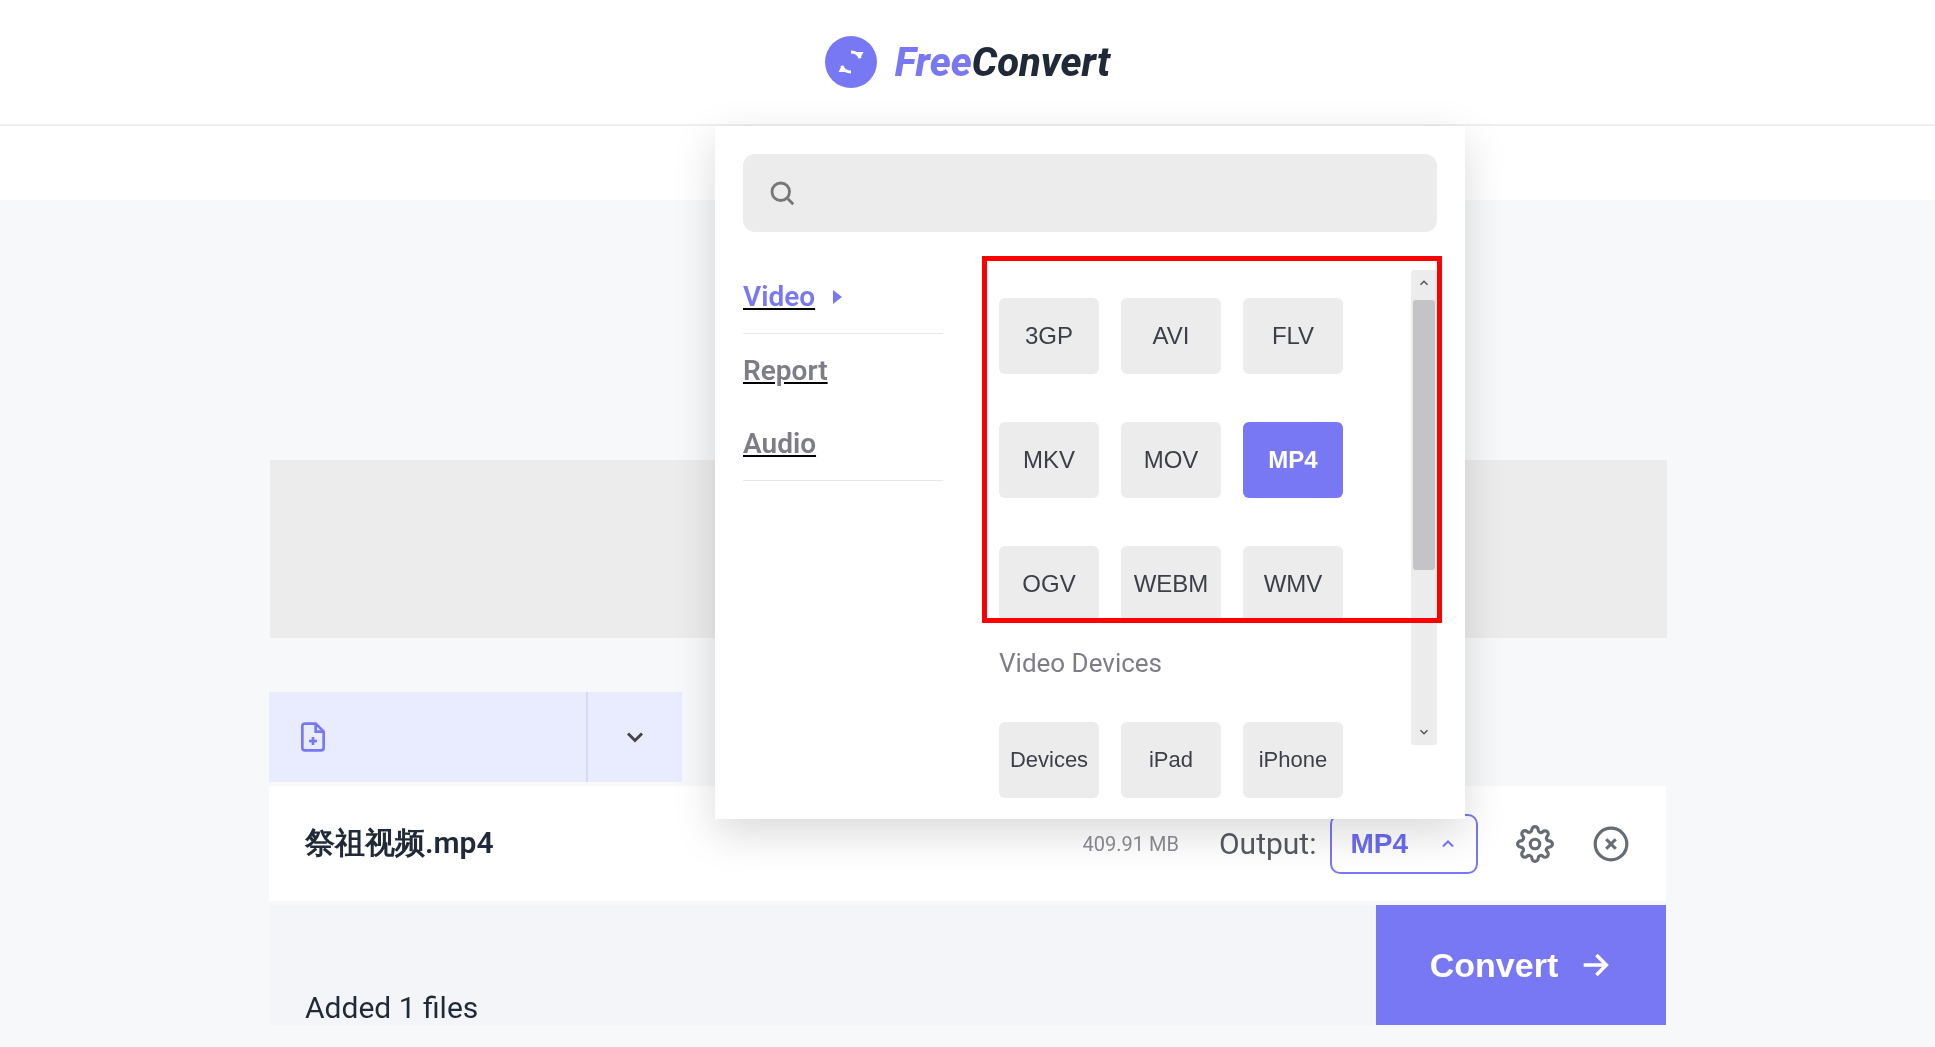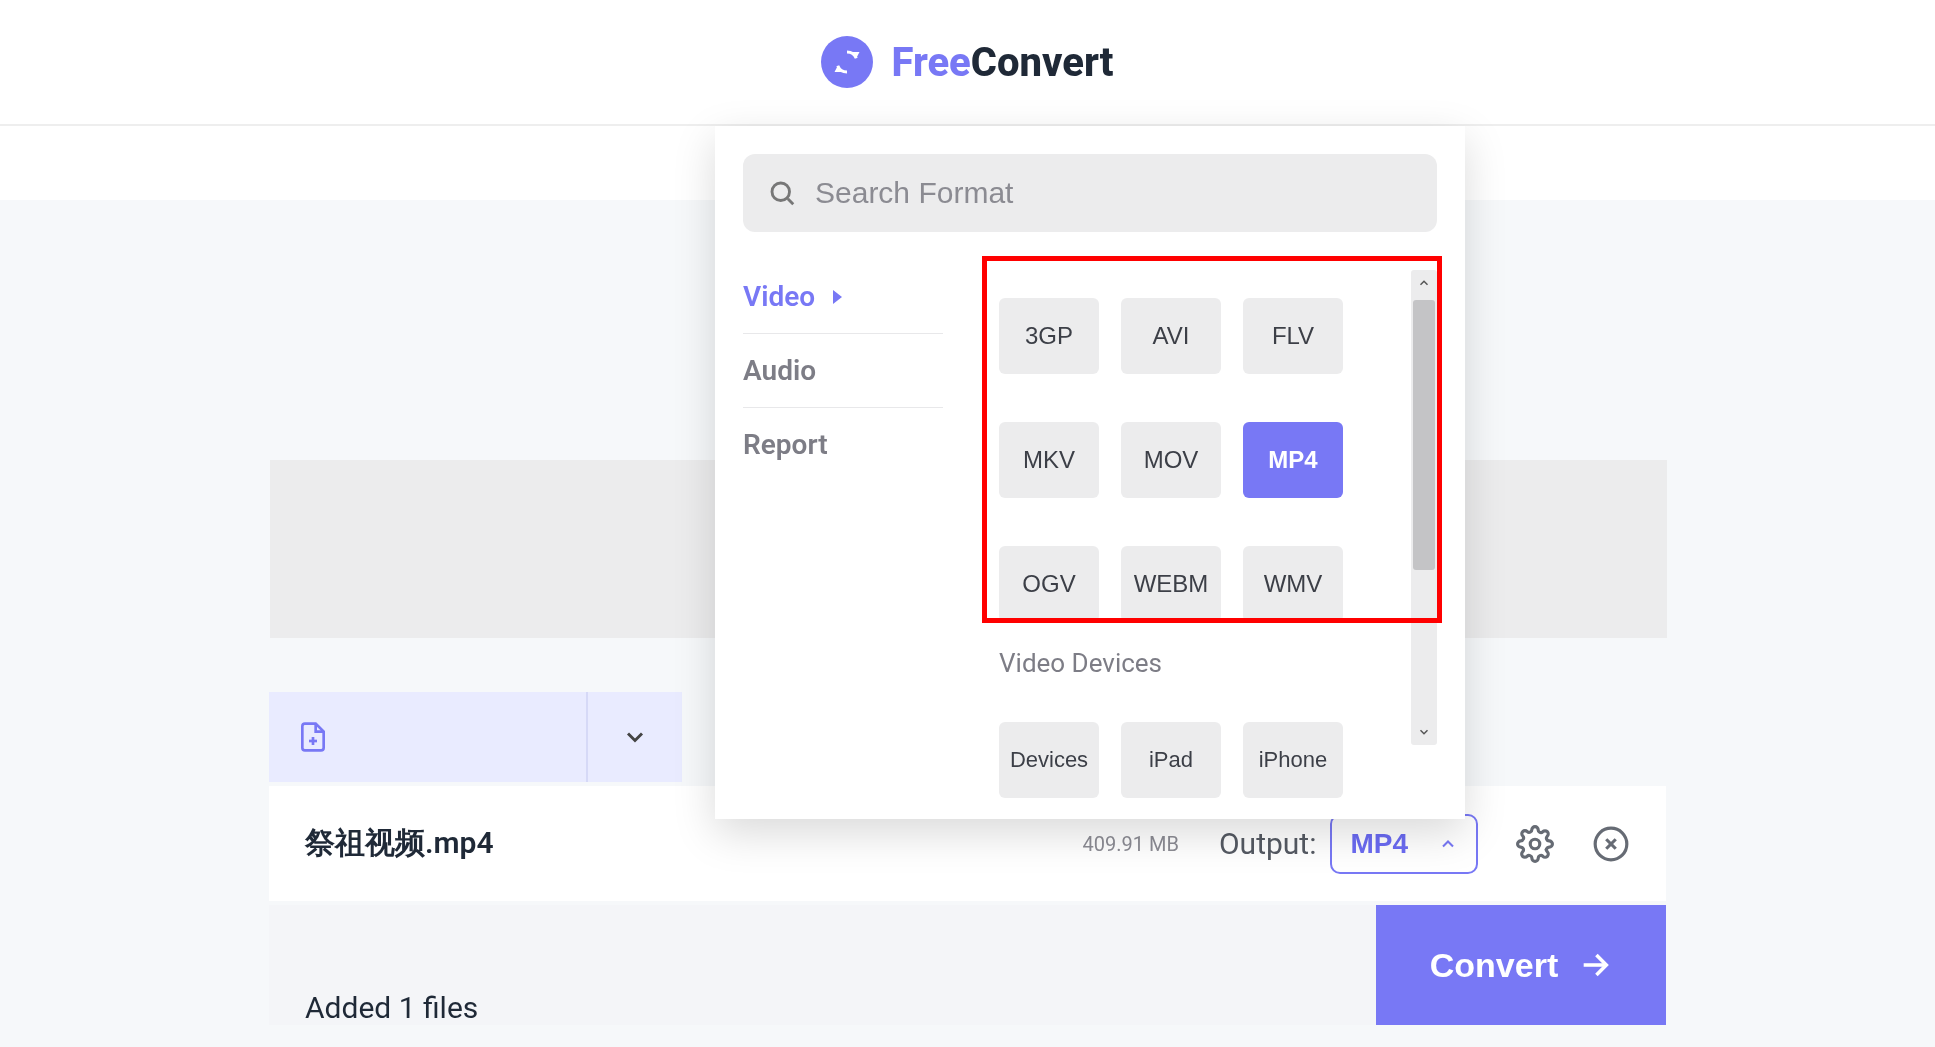--- a/index.html
+++ b/index.html
@@ -21,20 +21,21 @@
     display: flex;
     align-items: center;
     justify-content: center;
     background: #fff;
     z-index: 5;
   }
   .logo-wrap {
     display: flex;
     align-items: center;
     gap: 18px;
+    font-style: italic;
   }
   .logo-circle {
     width: 52px; height: 52px;
     background: #7878f5;
     border-radius: 50%;
     display: flex;
     align-items: center;
     justify-content: center;
   }
   .logo-circle svg { width: 30px; height: 30px; fill: #fff; }
@@ -238,21 +239,21 @@
     flex: 1;
   }
   .search-box input::placeholder { color: #8b8b92; }
 
   .popup-body {
     display: flex;
     margin-top: 28px;
     height: 540px;
     position: relative;
   }
-  .cat-list { width: 200px; }
+  .cat-list { width: 200px; text-decoration: underline; }
   .cat-item {
     display: flex;
     align-items: center;
     gap: 12px;
     font-size: 28px;
     font-weight: 600;
     color: #7d7d86;
     padding: 20px 0;
     border-bottom: 1px solid #e8e8ea;
     cursor: pointer;
@@ -411,33 +412,32 @@
       </svg>
   </button>
 </div>
 
 <div class="popup">
   <div class="search-box">
     <svg viewBox="0 0 24 24">
         <circle cx="11" cy="11" r="7"></circle>
         <line x1="21" y1="21" x2="16.65" y2="16.65"></line>
       </svg>
-    <input type="text" placeholder="Search Format" style="">
   </div>
 
   <div class="popup-body">
     <div class="cat-list">
       <div class="cat-item active">
         <span>Video</span>
       </div>
+      <div class="cat-item" style="border-bottom:none">
+        <span>Report</span>
+      </div>
       <div class="cat-item">
         <span>Audio</span>
-      </div>
-      <div class="cat-item" style="border-bottom:none">
-        <span>Report</span>
       </div>
     </div>
 
     <div class="fmt-area">
       <div class="fmt-grid" id="video-grid">
           <button class="fmt-cell">3GP</button>
           <button class="fmt-cell">AVI</button>
           <button class="fmt-cell">FLV</button>
           <button class="fmt-cell">MKV</button>
           <button class="fmt-cell">MOV</button>

